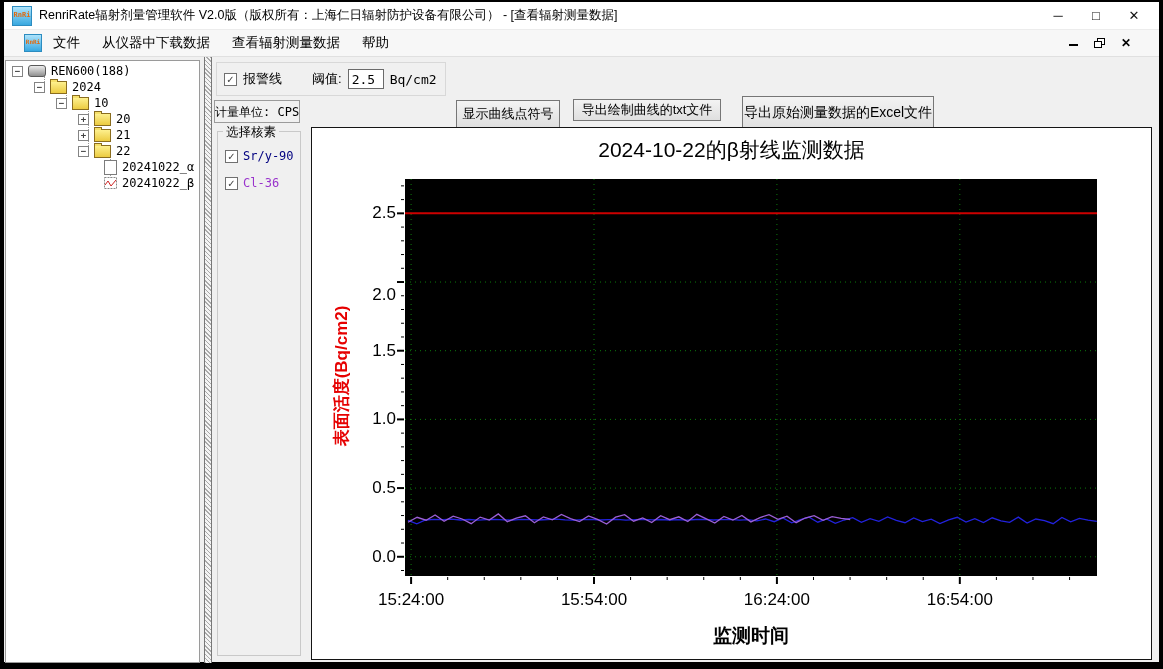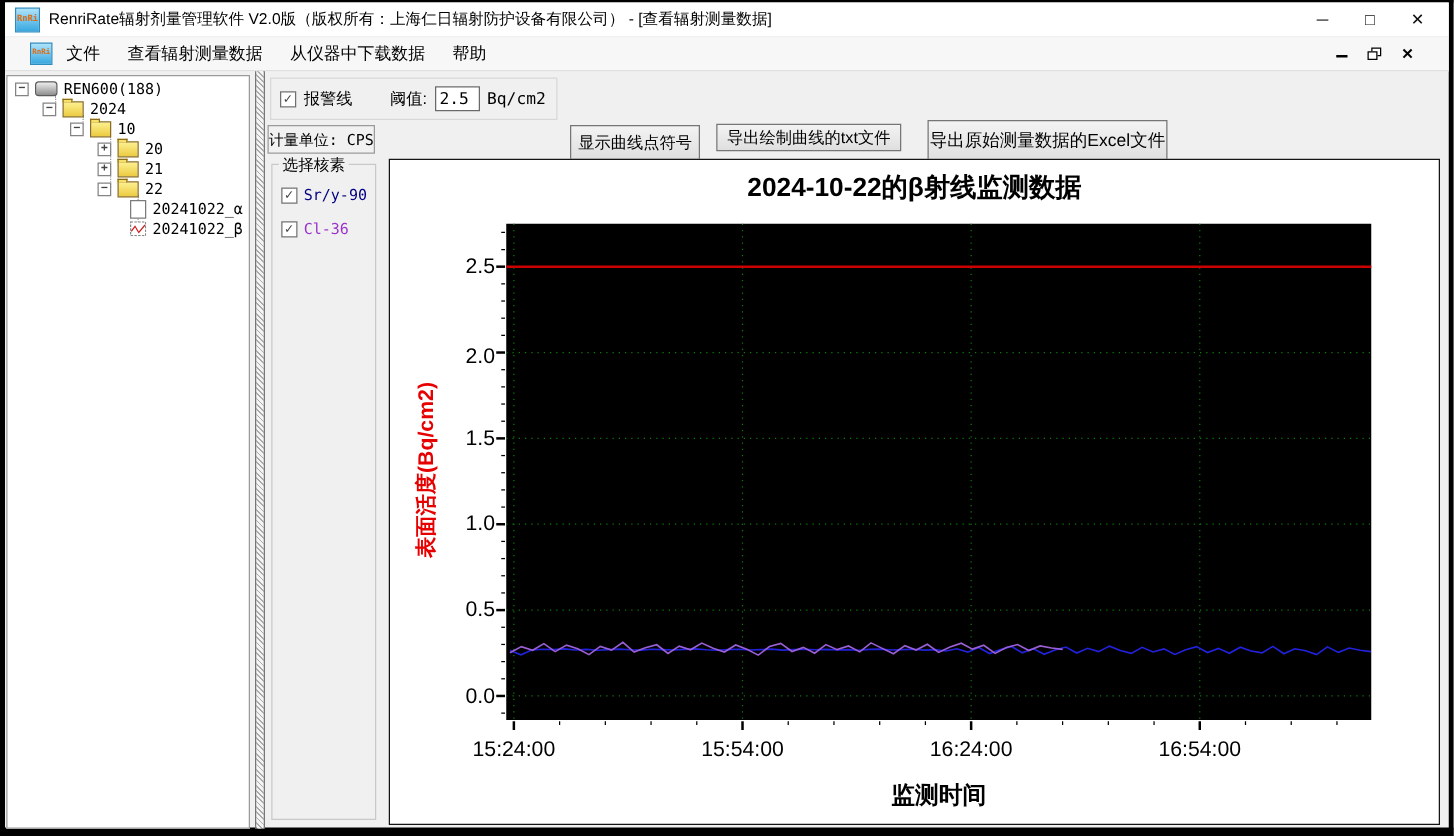--- a/index.html
+++ b/index.html
@@ -63,21 +63,21 @@
   .tab.active{left:300px;top:96px;width:130px;height:28px;background:#fff;border-bottom:none;line-height:27px;z-index:2;}
   
   .nucbox{position:absolute;left:217px;top:131px;width:84px;height:525px;border:1px solid #c9c9c9;box-sizing:border-box;}
   .nucbox .legend{position:absolute;top:-8px;left:5px;background:#f0f0f0;padding:0 3px;font-size:12.5px;}
   .nucrow{position:absolute;left:7px;display:flex;align-items:center;gap:5px;}
   .nuclabel{font:12px "DejaVu Sans Mono",monospace;white-space:nowrap;}
   .navy{color:#000080;} .violet{color:#9933cc;}
   
   .chartpanel{position:absolute;left:311px;top:127px;width:841px;height:533px;background:#fff;
               border:1px solid #141414;box-sizing:border-box;}
-  .ctitle{position:absolute;left:0;right:0;top:8px;text-align:center;font-size:21px;font-weight:bold;}
+  .ctitle{position:absolute;left:0;right:0;top:8px;text-align:center;font-size:21px;font-weight:normal;}
   .cylabel{position:absolute;left:29px;top:248px;transform:translate(-50%,-50%) rotate(-90deg);
            white-space:nowrap;color:#e60000;font-weight:bold;font-size:17px;}
   .cxlabel{position:absolute;left:439px;top:495px;transform:translateX(-50%);font-size:19px;font-weight:bold;}
   .ytick{position:absolute;left:0;width:84px;text-align:right;transform:translateY(-50%);font-size:17px;}
   .xtick{position:absolute;top:462px;transform:translateX(-50%);font-size:17px;white-space:nowrap;}
   svg.canvas{position:absolute;left:0;top:0;}
 </style>
 </head>
 <body>
 
@@ -94,22 +94,22 @@
     <div class="wctl">
       <div class="wbtn">─</div>
       <div class="wbtn">□</div>
       <div class="wbtn">✕</div>
     </div>
   </div>
 
   <div class="menubar">
     <div class="mdiicon">RnRi</div>
     <div class="mitem">文件</div>
+    <div class="mitem">从仪器中下载数据</div>
     <div class="mitem">查看辐射测量数据</div>
-    <div class="mitem">从仪器中下载数据</div>
     <div class="mitem">帮助</div>
     <div class="mdictl">
       <span class="mdibar"></span>
       <span class="mdirest">
           <i></i>
           <u></u>
         </span>
       <span class="mdix">✕</span>
     </div>
   </div>
@@ -259,20 +259,20 @@
         <line y1="449" y2="452" x1="757.5638766519824" x2="757.5638766519824" stroke="#000" stroke-width="1"></line>
         <polyline points="96.0,392.4 104.8,395.8 113.5,392.0 122.2,391.4 130.9,391.7 139.6,391.1 148.4,392.0 157.1,391.5 165.8,392.2 174.5,391.7 183.2,391.3 192.0,391.8 200.7,392.1 209.4,391.4 218.1,391.7 226.8,392.0 235.5,391.5 244.3,391.1 253.0,391.8 261.7,392.2 270.4,391.7 279.1,391.4 287.9,392.0 296.6,391.7 305.3,391.3 314.0,392.1 322.7,391.7 331.5,391.4 340.2,391.8 348.9,391.5 357.6,392.0 366.3,391.7 375.0,392.2 383.8,391.5 392.5,391.3 401.2,392.0 409.9,391.7 418.6,391.4 427.4,392.1 436.1,391.7 444.8,392.8 453.5,391.0 462.2,393.7 470.9,390.0 479.7,394.8 488.4,391.7 497.1,389.2 505.8,394.2 514.5,390.9 523.3,395.4 532.0,392.0 540.7,389.6 549.4,394.4 558.1,390.6 566.9,393.3 575.6,388.9 584.3,392.4 593.0,394.7 601.7,389.9 610.4,393.6 619.2,391.1 627.9,395.5 636.6,391.8 645.3,389.3 654.0,394.0 662.8,390.7 671.5,394.6 680.2,389.8 688.9,392.8 697.6,394.3 706.3,389.1 715.1,395.0 723.8,391.0 732.5,392.6 741.2,395.7 749.9,389.5 758.7,393.9 767.4,390.4 776.1,392.2 784.8,393.3" fill="none" stroke="#2222dd" stroke-width="1.3"></polyline>
         <polyline points="96.0,394.2 105.1,389.3 114.1,392.2 123.1,386.9 132.1,393.3 141.2,388.1 150.2,391.0 159.2,395.7 168.2,389.1 177.3,392.1 186.3,385.9 195.3,393.7 204.3,390.2 213.4,387.8 222.4,394.8 231.4,388.9 240.4,391.8 249.4,386.5 258.5,390.6 267.5,393.6 276.5,388.0 285.5,391.4 294.6,396.1 303.6,389.2 312.6,386.7 321.6,393.2 330.7,389.9 339.7,394.6 348.7,387.7 357.7,391.7 366.8,388.8 375.8,393.5 384.8,386.3 393.8,390.7 402.8,395.0 411.9,388.5 420.9,392.0 429.9,387.4 438.9,393.9 448.0,389.6 457.0,386.6 466.0,391.3 475.0,388.2 484.1,394.7 493.1,390.0 502.1,387.6 511.1,392.4 520.1,388.7 529.2,390.4 538.2,391.5" fill="none" stroke="#9b5fd6" stroke-width="1.3"></polyline>
         <line x1="93" x2="785" y1="85.3425605536332" y2="85.3425605536332" stroke="#cc0000" stroke-width="2"></line>
       </svg>
     <div class="cxlabel">监测时间</div>
   <div class="ytick" style="top: 428.768px;">0.0</div>
       <div class="ytick" style="top: 360.083px;">0.5</div>
       <div class="ytick" style="top: 291.398px;">1.0</div>
       <div class="ytick" style="top: 222.713px;">1.5</div>
-      <div class="ytick" style="top: 157px;">2.0</div>
+      <div class="ytick" style="top: 167px;">2.0</div>
       <div class="ytick" style="top: 85.3426px;">2.5</div>
       <div class="xtick" style="left: 99.0969px;">15:24:00</div>
       <div class="xtick" style="left: 282.004px;">15:54:00</div>
       <div class="xtick" style="left: 464.912px;">16:24:00</div>
       <div class="xtick" style="left: 647.819px;">16:54:00</div>
     </div>
 </div>
 
 </body></html>

